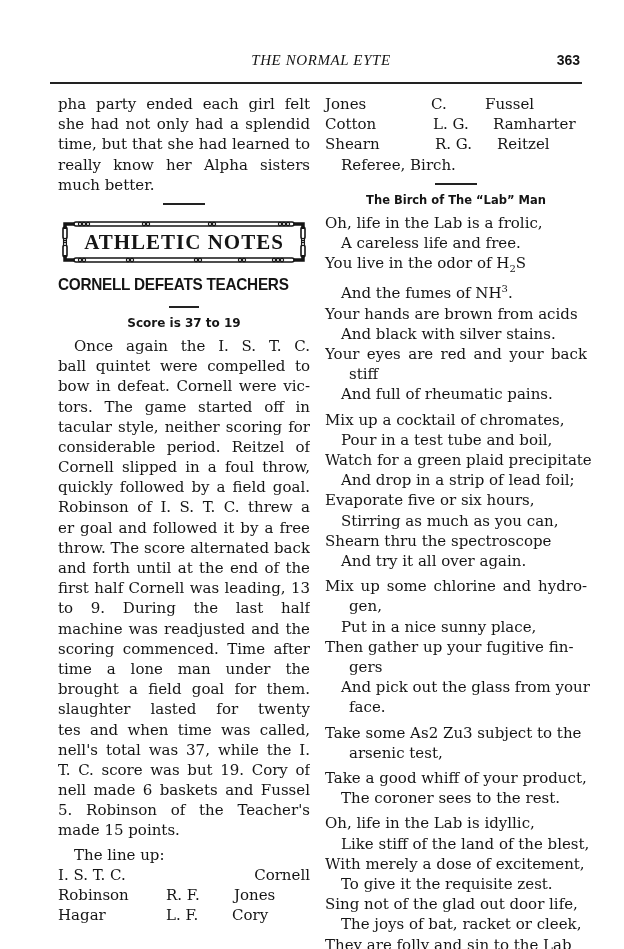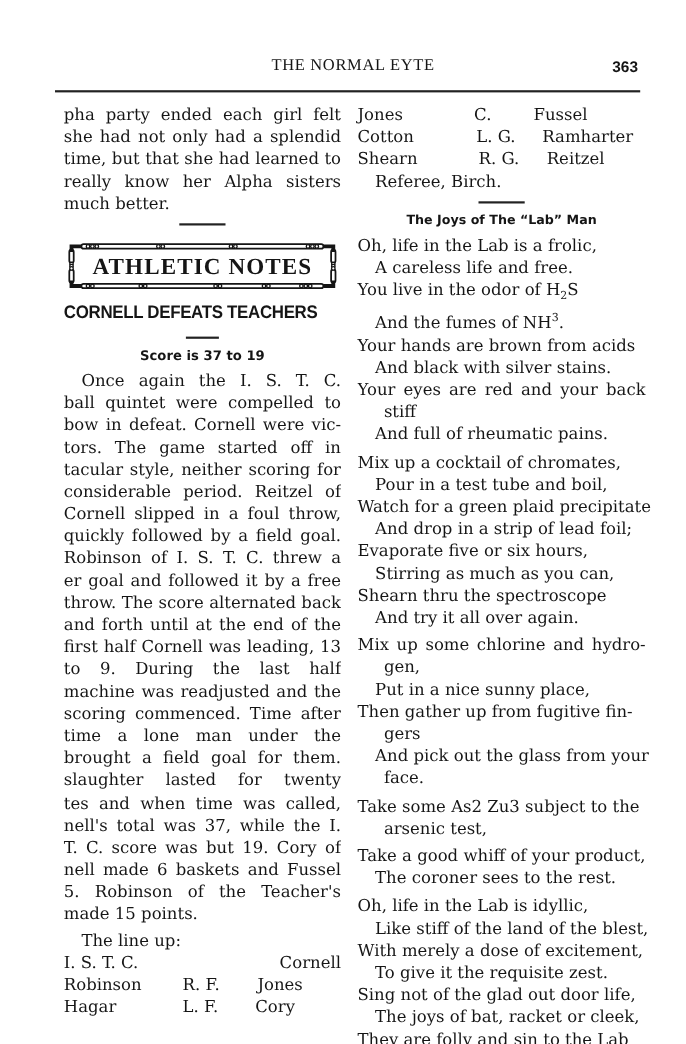--- a/index.html
+++ b/index.html
@@ -1,21 +1,21 @@
 <!DOCTYPE html>
 <html><head>
 <meta charset="utf-8">
 <style>
   html, body { margin: 0; padding: 0; }
   body {
     width: 624px; height: 949px; background: #ffffff; position: relative; overflow: hidden;
     font-family: "DejaVu Serif", "Liberation Serif", serif; color: #151515;
   }
   .header { position: absolute; left: 58px; top: 52px; width: 526px; height: 24px; }
-  .running-title { position: absolute; left: 0; right: 0; top: 0; text-align: center; font-family: "Liberation Serif", serif; font-size: 15px; letter-spacing: 0.6px; }
+  .running-title { position: absolute; left: 0; right: 0; top: 0; text-align: center; font-family: "Liberation Serif", serif; font-size: 15px; letter-spacing: 0.6px; font-style: italic; }
   .page-number { position: absolute; right: 4px; top: 0; font-family: "Liberation Sans", sans-serif; font-weight: bold; font-size: 14px; }
   .header-rule { position: absolute; left: 50px; top: 82px; width: 532px; height: 2px; background: #222; }
 
   .col { position: absolute; top: 94px; }
   .col-left { left: 58px; width: 252px; }
   .col-right { left: 325px; width: 262px; }
 
   .line { font-size: 15px; line-height: 20.2px; white-space: nowrap; }
   .just { text-align: justify; text-align-last: justify; white-space: normal; height: 20.2px; overflow: hidden; }
   .indent { padding-left: 16px; }
@@ -166,21 +166,21 @@
     <span style="left:168px">Ramharter</span>
   </div>
   <div class="lineup-row">
     <span style="left:0">Shearn</span>
     <span style="left:110px">R. G.</span>
     <span style="left:172px">Reitzel</span>
   </div>
   <div class="line indent">Referee, Birch.</div>
   <div class="short-rule"></div>
 
-  <div class="poem-title">The Joys of The “Lab” Man</div>
+  <div class="poem-title">The Birch of The “Lab” Man</div>
 
   <div>
     <div class="line">Oh, life in the Lab is a frolic,</div>
     <div class="line indent">A careless life and free.</div>
     <div class="line"><span>You live in the odor of H</span><sub>2</sub><span>S</span></div>
     <div class="line indent"><span>And the fumes of NH</span><sup>3</sup><span>.</span></div>
     <div class="line">Your hands are brown from acids</div>
     <div class="line indent">And black with silver stains.</div>
     <div class="line just">Your eyes are red and your back</div>
     <div class="line indent2">stiff</div>
@@ -191,21 +191,21 @@
     <div class="line">Watch for a green plaid precipitate</div>
     <div class="line indent">And drop in a strip of lead foil;</div>
     <div class="line">Evaporate five or six hours,</div>
     <div class="line indent">Stirring as much as you can,</div>
     <div class="line">Shearn thru the spectroscope</div>
     <div class="line indent">And try it all over again.</div>
     <div class="stanza-gap"></div>
     <div class="line just">Mix up some chlorine and hydro-</div>
     <div class="line indent2">gen,</div>
     <div class="line indent">Put in a nice sunny place,</div>
-    <div class="line">Then gather up from fugitive fin-</div>
+    <div class="line">Then gather up your fugitive fin-</div>
     <div class="line indent2">gers</div>
     <div class="line indent">And pick out the glass from your</div>
     <div class="line indent2">face.</div>
     <div class="stanza-gap"></div>
     <div class="line">Take some As2 Zu3 subject to the</div>
     <div class="line indent2">arsenic test,</div>
     <div class="stanza-gap"></div>
     <div class="line">Take a good whiff of your product,</div>
     <div class="line indent">The coroner sees to the rest.</div>
     <div class="stanza-gap"></div>

